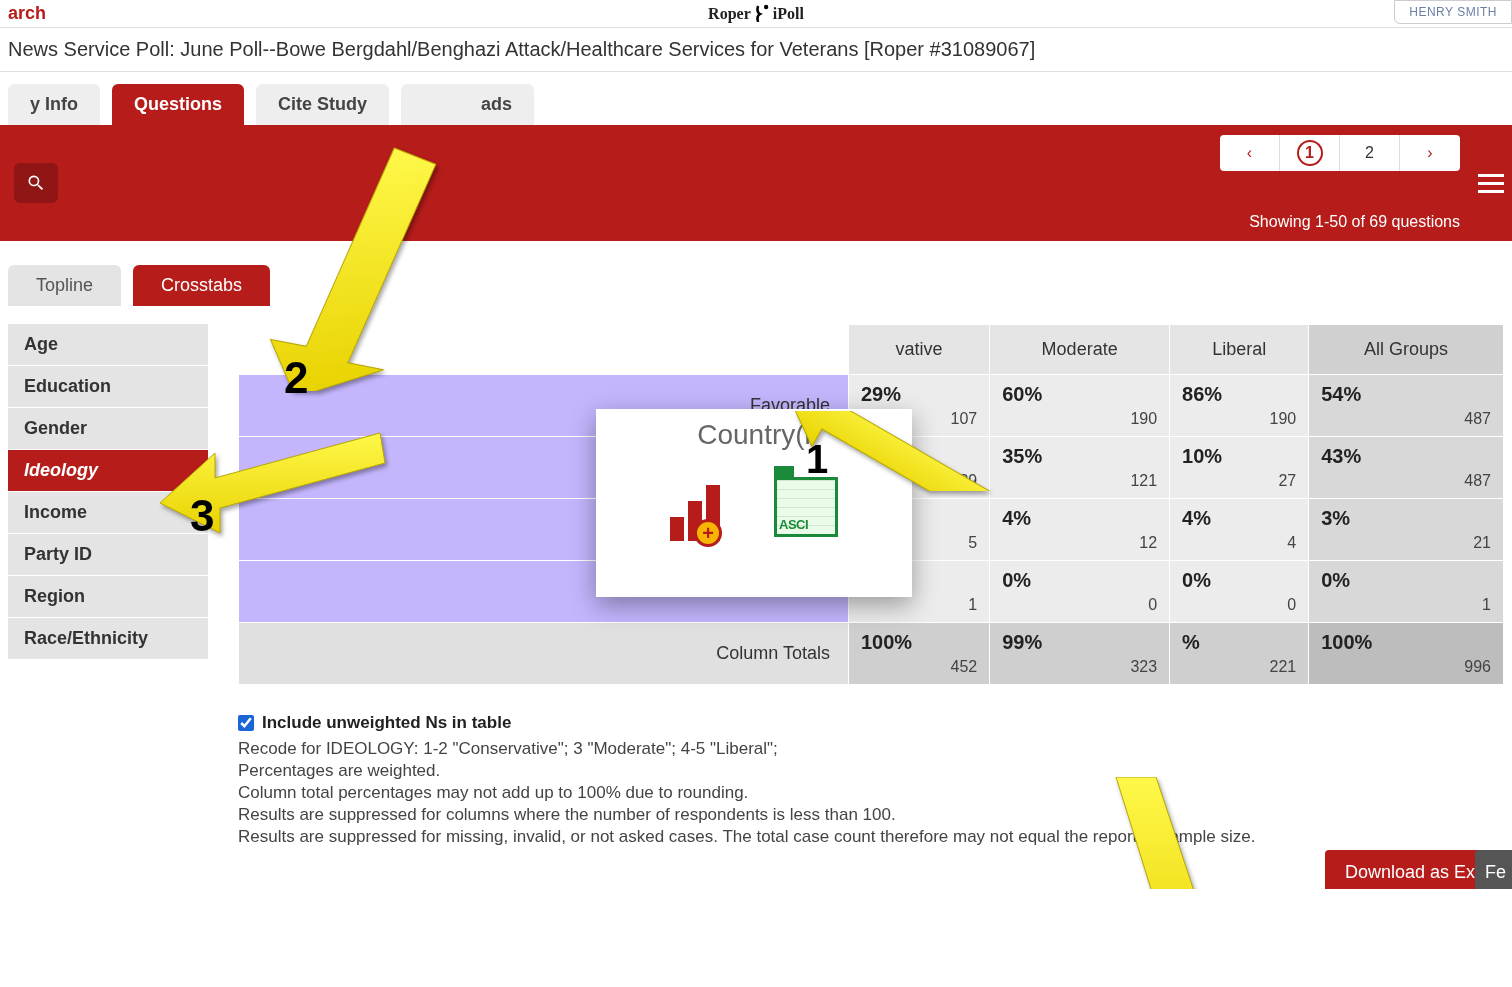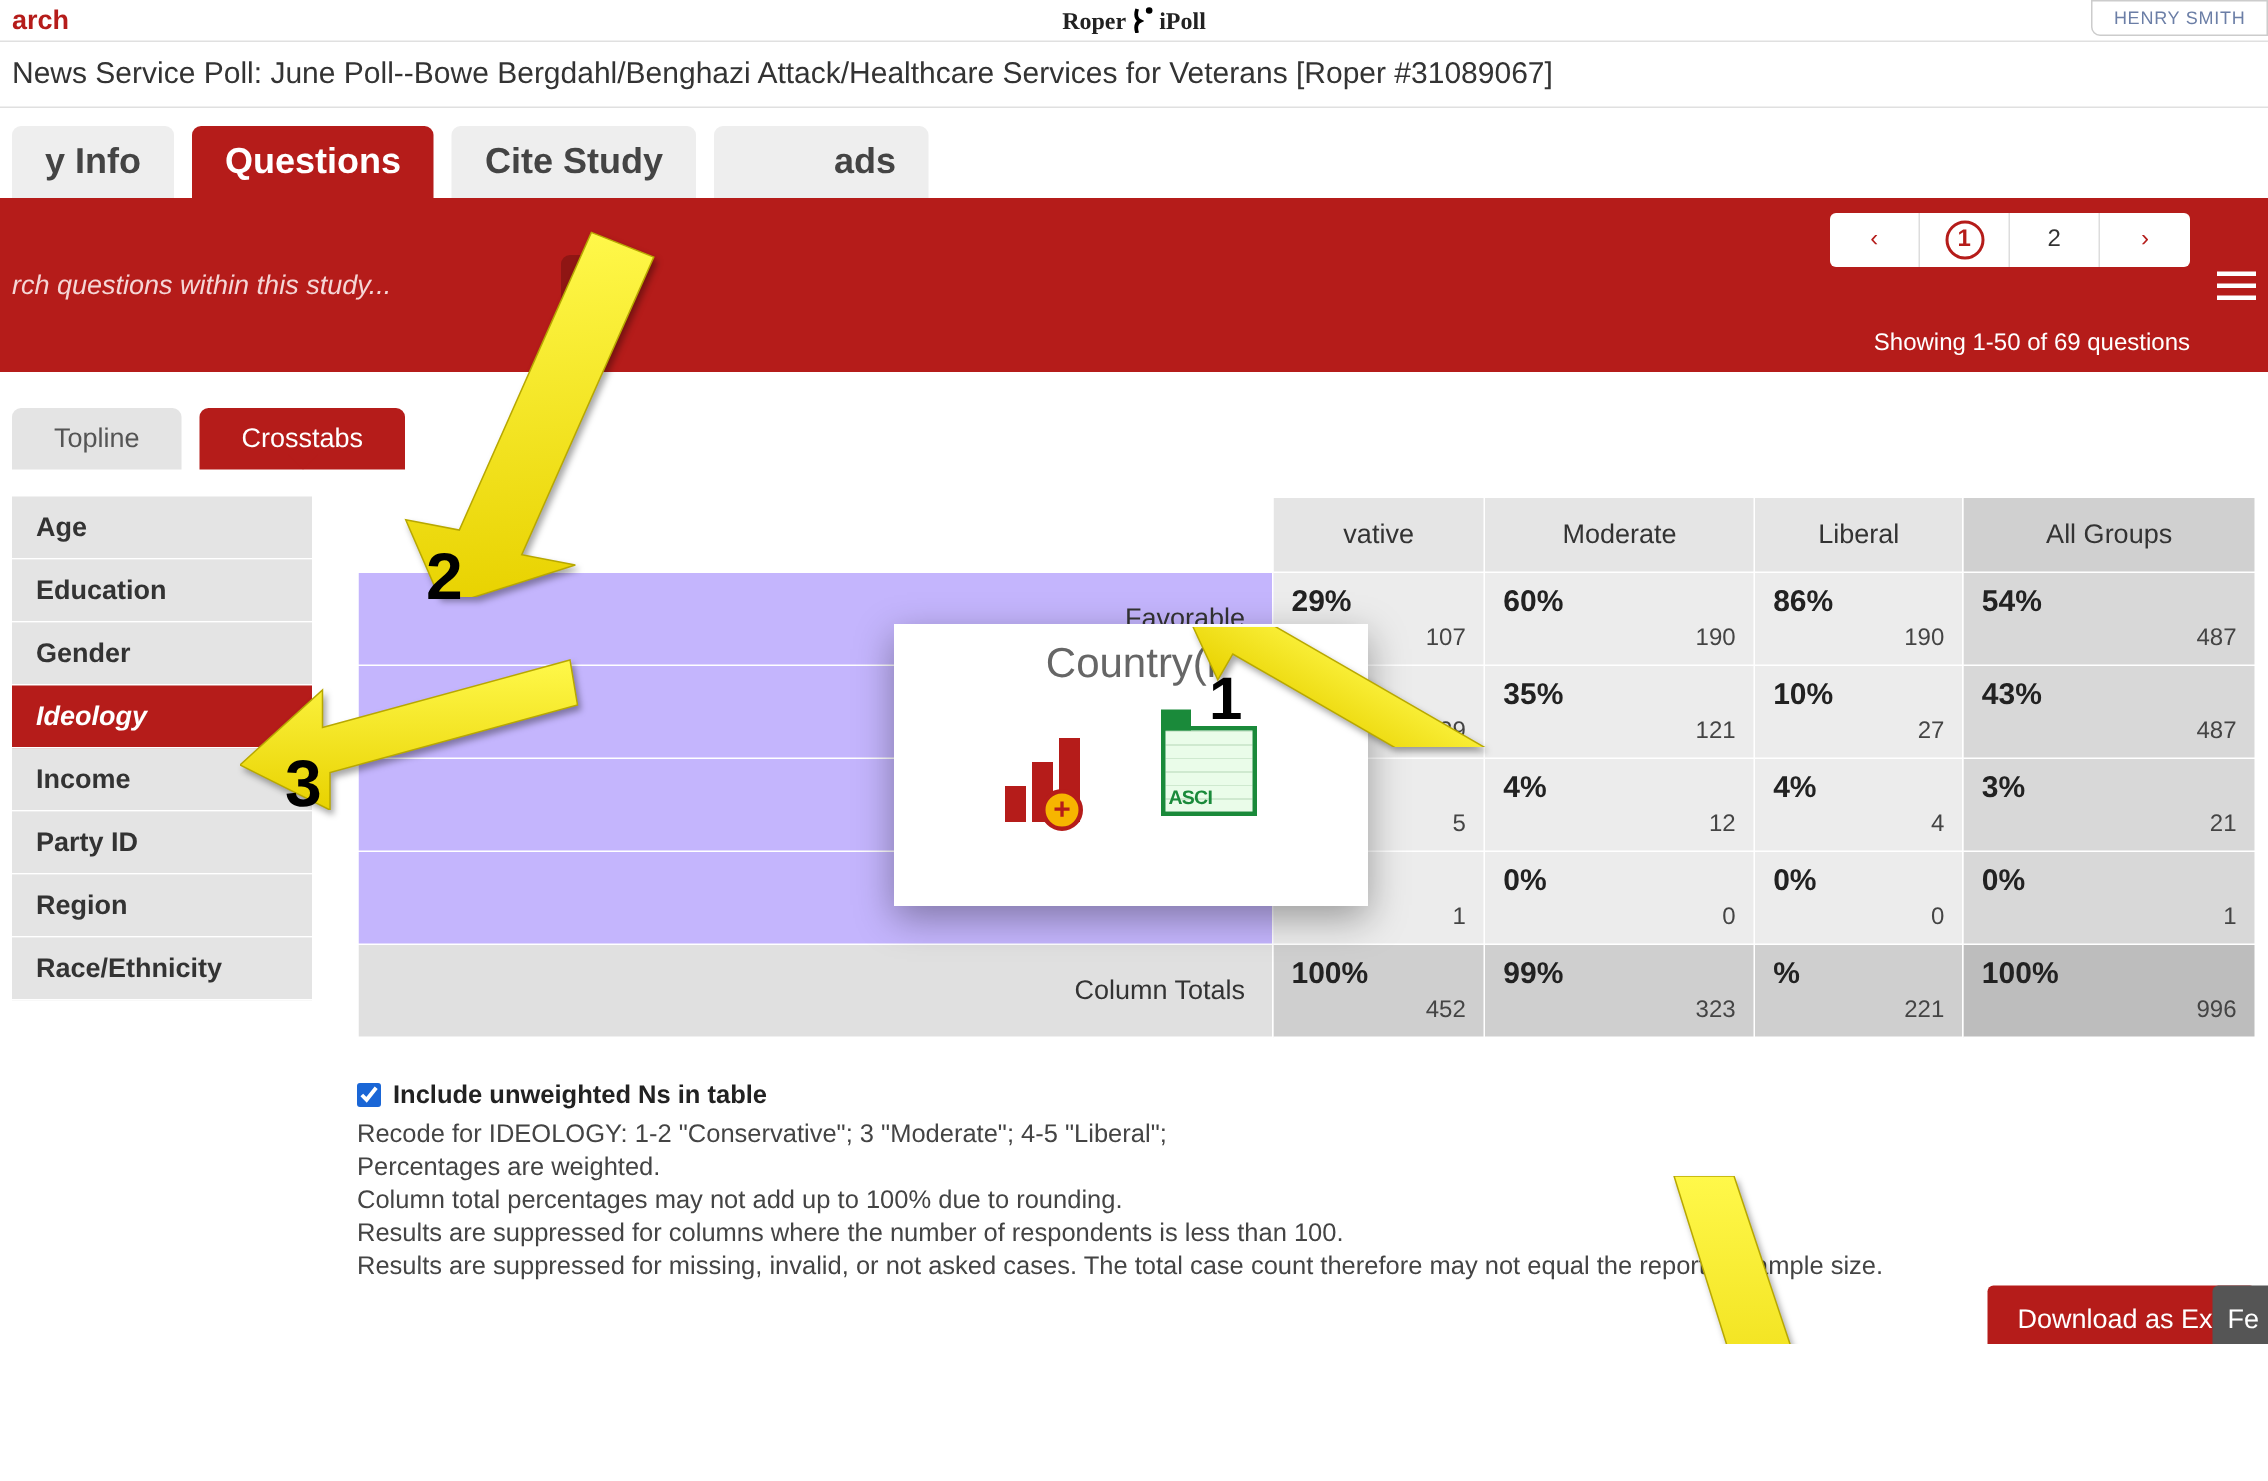--- a/index.html
+++ b/index.html
@@ -4,21 +4,21 @@
   <style>
     * { box-sizing: border-box; margin: 0; padding: 0; }
     body { font-family: -apple-system, 'Segoe UI', Arial, sans-serif; background: #fff; color: #222; overflow-x: hidden; }
     .topbar { display: flex; align-items: center; height: 28px; border-bottom: 1px solid #e0e0e0; padding: 0 8px; position: relative; }
     .brand-left { color: #b51c1a; font-weight: 700; font-size: 18px; }
     .brand-center { position: absolute; left: 50%; transform: translateX(-50%); font-family: serif; font-style: italic; font-size: 16px; }
     .brand-center b { font-style: normal; }
     .user-pill { position: absolute; right: 0; top: 0; border: 1px solid #ccc; border-radius: 0 0 0 6px; padding: 4px 14px; font-size: 12px; color: #6b7ea6; letter-spacing: .5px; }
     .study-title { padding: 10px 8px; font-size: 20px; color: #333; border-bottom: 1px solid #e0e0e0; }
     .tabs-row { display: flex; gap: 12px; padding: 12px 8px 0; }
-    .tab { padding: 10px 22px; border-radius: 6px 6px 0 0; background: #eee; color: #444; font-weight: 600; font-size: 24px; cursor: pointer; }
+    .tab { padding: 10px 22px; border-radius: 6px 6px 0 0; background: #eee; color: #444; font-weight: 600; font-size: 18px; cursor: pointer; }
     .tab.active { background: #b51c1a; color: #fff; }
     .redband { background: #b51c1a; display: flex; align-items: center; padding: 10px 8px; position: relative; }
     .search-wrap { display: flex; align-items: center; }
     .search-input { width: 360px; font-size: 18px; border: none; outline: none; background: transparent; color: #fff; }
     .search-input::placeholder { color: #f5d6d6; font-style: italic; }
     .search-btn { width: 44px; height: 40px; background: #8f1614; border-radius: 6px; display: flex; align-items: center; justify-content: center; cursor: pointer; margin-left: 6px; }
     .search-btn svg { fill: #fff; width: 20px; height: 20px; }
     .pager { margin-left: auto; display: flex; flex-direction: column; align-items: flex-end; gap: 6px; }
     .pager-boxes { display: flex; background: #fff; border-radius: 4px; overflow: hidden; }
     .pager-box { width: 60px; height: 36px; display: flex; align-items: center; justify-content: center; border-right: 1px solid #ddd; font-size: 16px; color: #b51c1a; cursor: pointer; }
@@ -94,21 +94,20 @@
 
 <div class="tabs-row">
   <div class="tab">y Info</div>
   <div class="tab active">Questions</div>
   <div class="tab">Cite Study</div>
   <div class="tab" style="padding-left:80px">ads</div>
 </div>
 
 <div class="redband">
   <div class="search-wrap">
-    <input class="search-input" placeholder="rch questions within this study..." style="">
     <div class="search-btn">
       <svg viewBox="0 0 24 24">
           <path d="M15.5 14h-.79l-.28-.27a6.5 6.5 0 10-.7.7l.27.28v.79l5 5 1.5-1.5-5-5zm-6 0a4.5 4.5 0 110-9 4.5 4.5 0 010 9z"></path>
         </svg>
     </div>
   </div>
   <div class="pager">
     <div class="pager-boxes">
       <div class="pager-box">‹</div>
       <div class="pager-box current">

